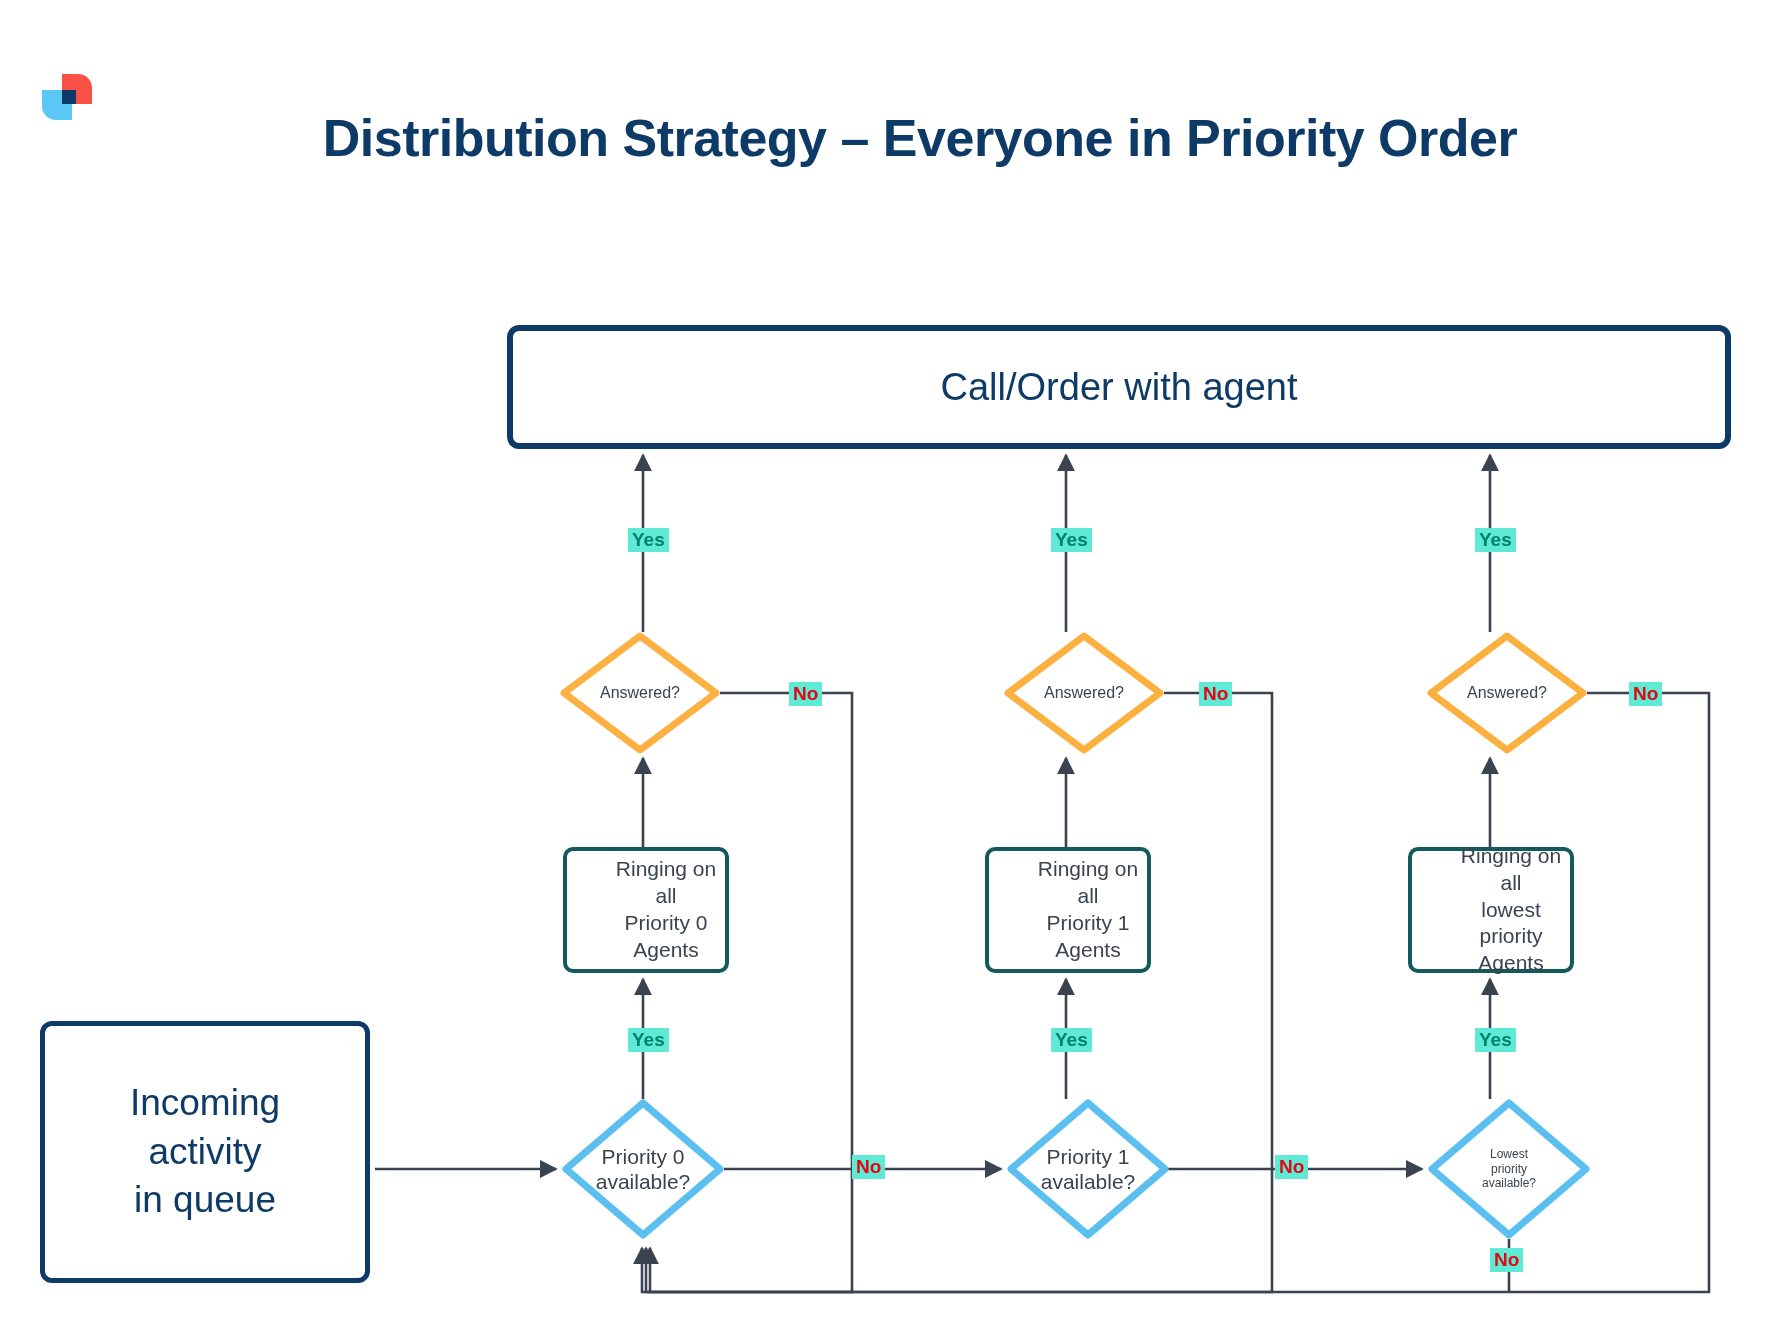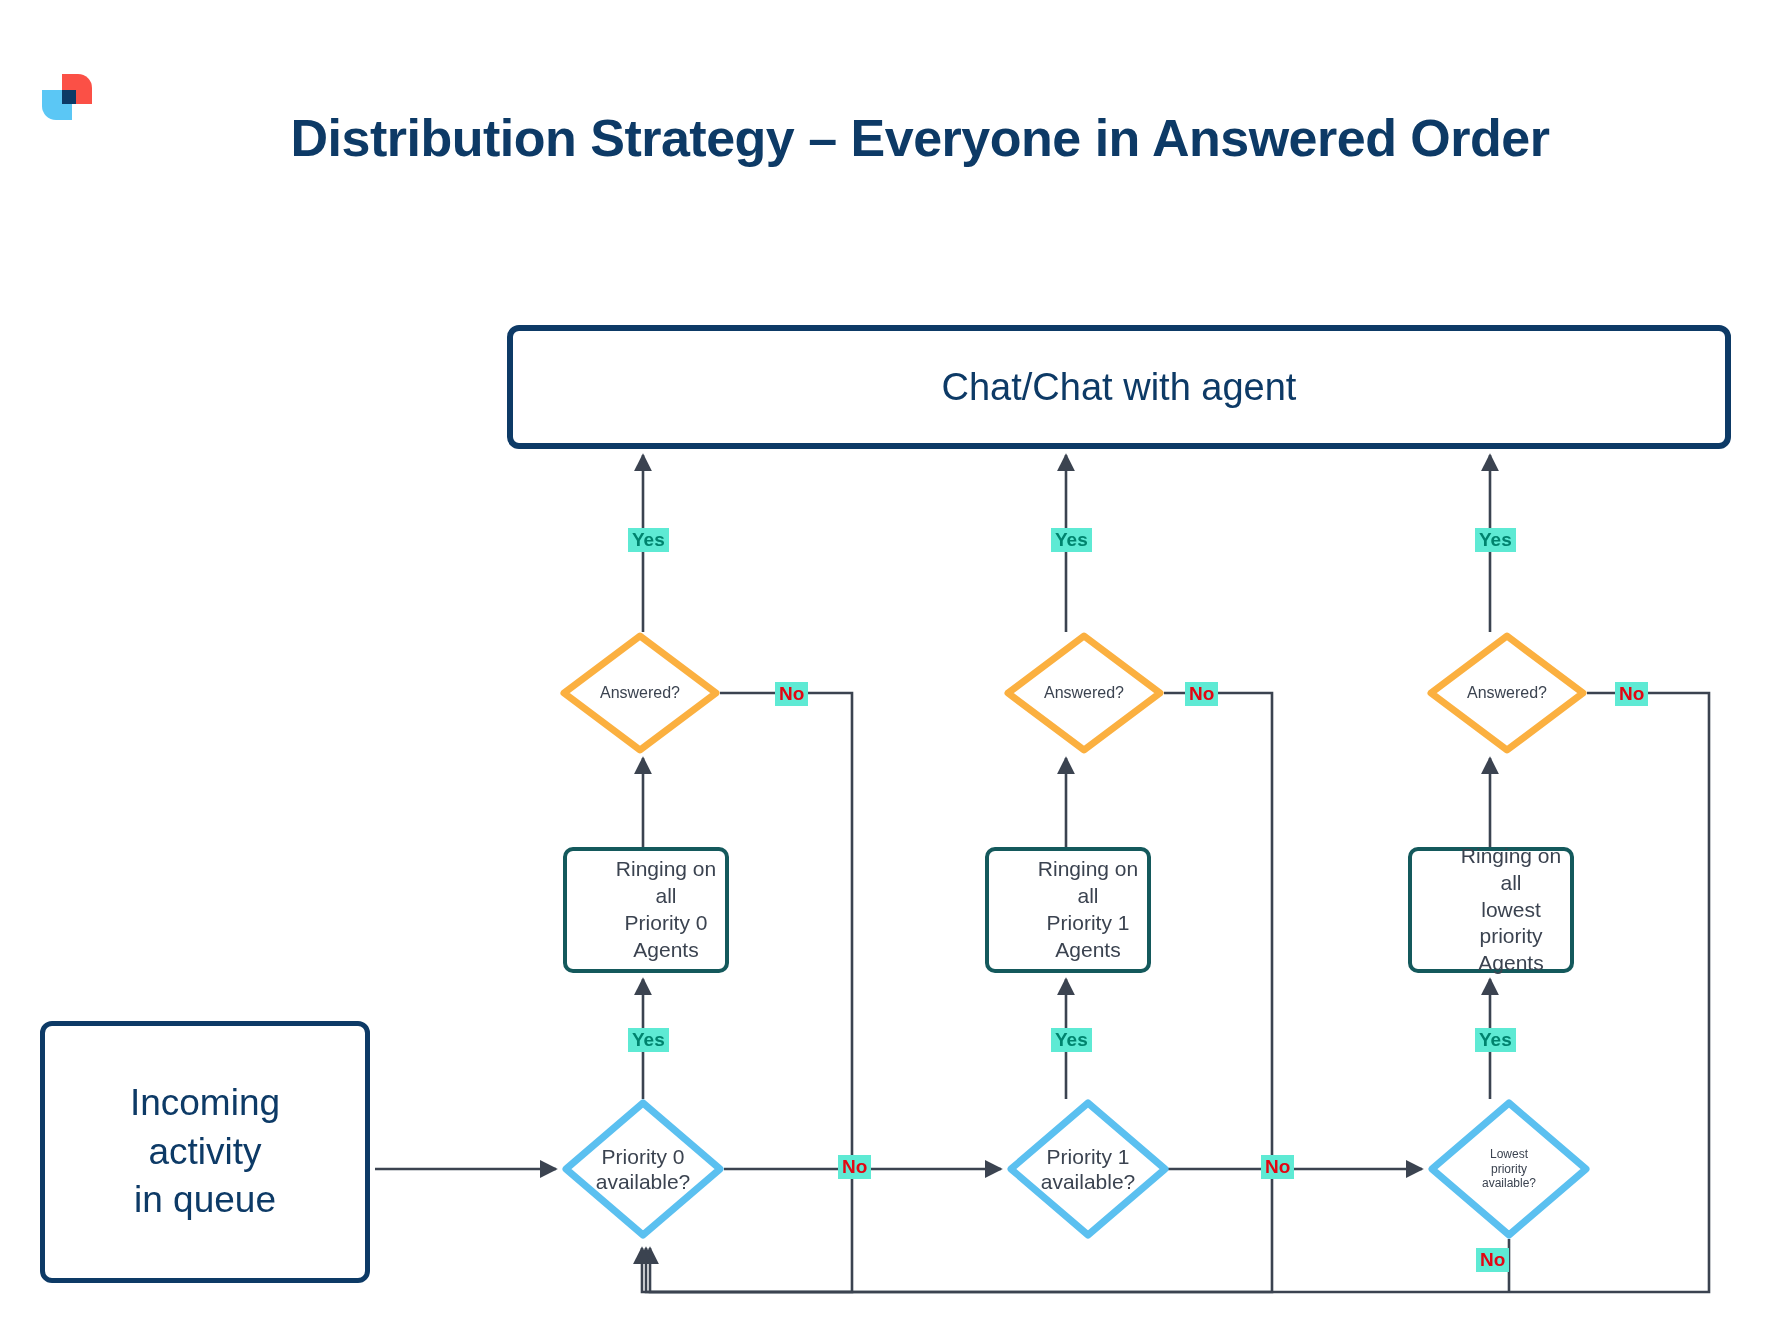--- a/index.html
+++ b/index.html
@@ -141,34 +141,34 @@
   .edge-label {
     position: absolute;
     font-size: 19px;
     font-weight: bold;
     z-index: 4;
     background: #5eead4;
     padding: 1px 4px;
     white-space: nowrap;
   }
   .edge-label.yes { color: #00836e; }
-  .edge-label.no  { color: #e30613; }
+  .edge-label.no  { color: #e30613; margin-left: 14px; }
 </style>
 </head>
 <body>
 
 <div id="logo-mark">
   <svg width="62" height="62" viewBox="0 0 62 62" aria-hidden="true">
     <path d="M28 8 L44 8 A14 14 0 0 1 58 22 L58 38 L28 38 Z" fill="#fb5046"></path>
     <path d="M8 24 L38 24 L38 54 L22 54 A14 14 0 0 1 8 40 Z" fill="#5bc7f5"></path>
     <rect x="28" y="24" width="14" height="14" fill="#0d3a66"></rect>
   </svg>
 </div>
 
-<div id="page-title">Distribution Strategy – Everyone in Answered Order</div>
+<div id="page-title">Distribution Strategy – Everyone in Priority Order</div>
 
 <svg id="flow-canvas" aria-hidden="true">
   <defs>
     <marker id="arrow" viewBox="0 0 10 10" refX="9" refY="5" markerWidth="7" markerHeight="7" orient="auto-start-reverse">
       <path d="M 0 0 L 10 5 L 0 10 z" fill="#3b4350"></path>
     </marker>
   </defs>
   <g stroke="#3b4350" stroke-width="2.6" fill="none">
 
     <line x1="375" y1="1169" x2="556" y2="1169" marker-end="url(#arrow)"></line>
@@ -194,21 +194,21 @@
     <path d="M 720 693 L 852 693 L 852 1292 L 650 1292 L 650 1248" marker-end="url(#arrow)"></path>
 
     <path d="M 1164 693 L 1272 693 L 1272 1292 L 646 1292 L 646 1248" marker-end="url(#arrow)"></path>
 
     <path d="M 1587 693 L 1709 693 L 1709 1292 L 642 1292 L 642 1248" marker-end="url(#arrow)"></path>
 
     <path d="M 1509 1239 L 1509 1292"></path>
   </g>
 </svg>
 
-<div class="node" id="call-chat-box">Chat/Chat with agent</div>
+<div class="node" id="call-chat-box">Call/Order with agent</div>
 
 <div class="node" id="incoming-box">
   <span style="white-space:pre-line">Incoming
 activity
 in queue</span>
 </div>
 
 <div class="node ringing-box" id="ringing-box-p0">
   <span style="white-space:pre-line">Ringing on all
 Priority 0

